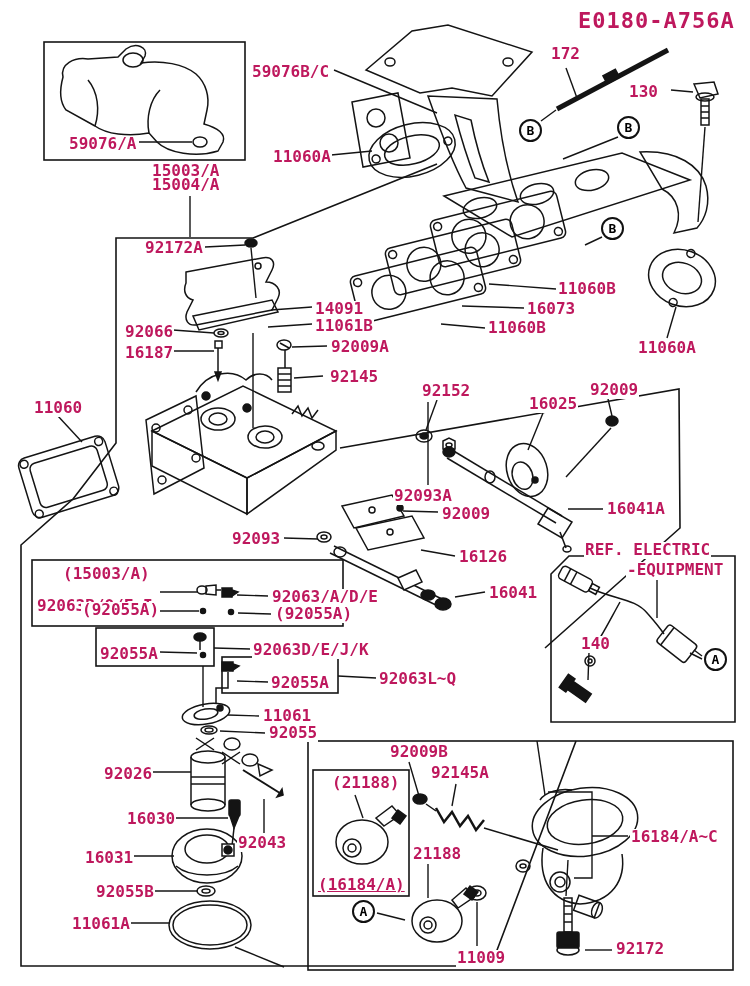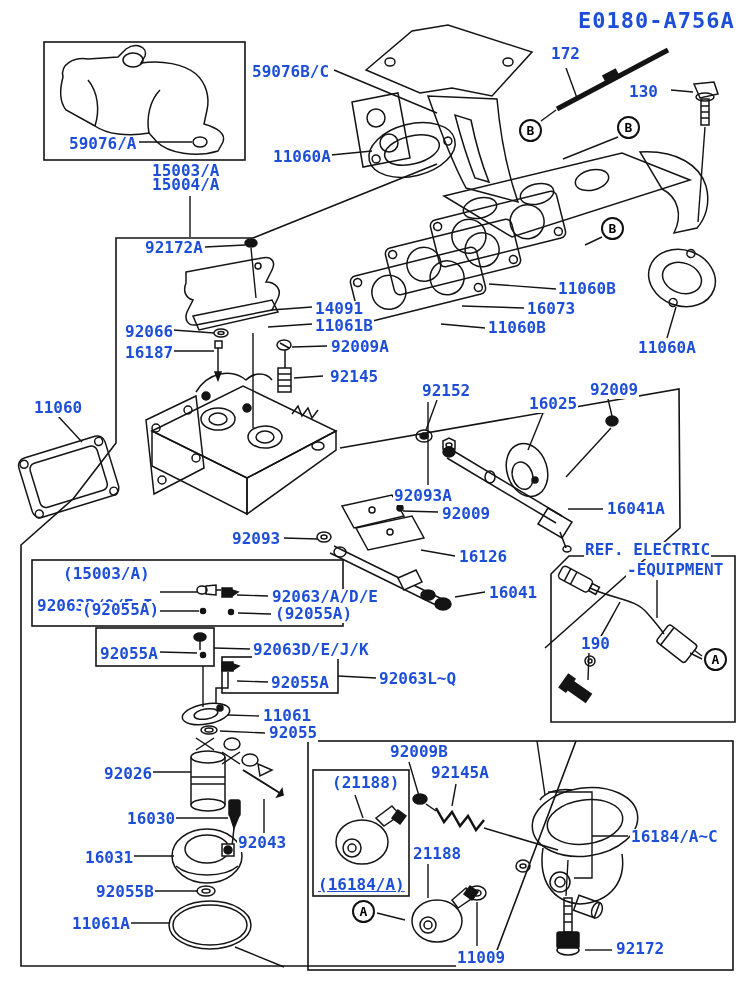--- a/index.html
+++ b/index.html
@@ -1,19 +1,19 @@
 <!DOCTYPE html>
 <html><head>
 <meta charset="utf-8">
 <style>
   html,body{margin:0;padding:0;background:#ffffff;}
   .stage{position:relative;width:750px;height:986px;background:#fff;overflow:hidden;
          font-family:"DejaVu Sans Mono",monospace;}
   .art{position:absolute;left:0;top:0;}
-  .lbl{position:absolute;font-weight:bold;font-size:16px;line-height:1.05;color:#1d4ed8;
+  .lbl{position:absolute;font-weight:bold;font-size:16px;line-height:1.05;color:#be185d;
        white-space:nowrap;background:#fff;padding:0 1px;}
   .lbl.big{font-size:22px;letter-spacing:1px;}
   .callout{position:absolute;width:23px;height:23px;border:2px solid #111;border-radius:50%;
            background:#fff;display:flex;align-items:center;justify-content:center;
            font-size:13px;font-weight:bold;color:#000;box-sizing:border-box;}
   .watermark{position:absolute;left:166px;top:461px;font-family:"Liberation Sans",sans-serif;
              font-weight:bold;font-size:37px;color:#bfbfbf;opacity:.62;letter-spacing:0;}
 </style>
 </head>
 <body>
@@ -406,21 +406,21 @@
   <div class="lbl" style="left:270px;top:675px;">92055A</div>
   <div class="lbl" style="left:378px;top:671px;">92063L~Q</div>
   <div class="lbl" style="left:262px;top:708px;">11061</div>
   <div class="lbl" style="left:268px;top:725px;">92055</div>
   <div class="lbl" style="left:103px;top:766px;text-align:right;">92026</div>
   <div class="lbl" style="left:126px;top:811px;">16030</div>
   <div class="lbl" style="left:84px;top:850px;">16031</div>
   <div class="lbl" style="left:237px;top:835px;">92043</div>
   <div class="lbl" style="left:95px;top:884px;">92055B</div>
   <div class="lbl" style="left:71px;top:916px;">11061A</div>
-  <div class="lbl" style="left:580px;top:636px;">190</div>
+  <div class="lbl" style="left:580px;top:636px;">140</div>
   <div class="lbl" style="left:389px;top:744px;">92009B</div>
   <div class="lbl" style="left:430px;top:765px;text-align:center;">92145A</div>
   <div class="lbl" style="left:331px;top:775px;text-align:right;">(21188)</div>
   <div class="lbl" style="left:317px;top:877px;text-decoration:underline;">(16184/A)</div>
   <div class="lbl" style="left:412px;top:846px;">21188</div>
   <div class="lbl" style="left:630px;top:829px;">16184/A~C</div>
   <div class="lbl" style="left:456px;top:950px;">11009</div>
   <div class="lbl" style="left:615px;top:941px;">92172</div>
 
   <div class="callout" style="left:519px;top:119px;">B</div>

